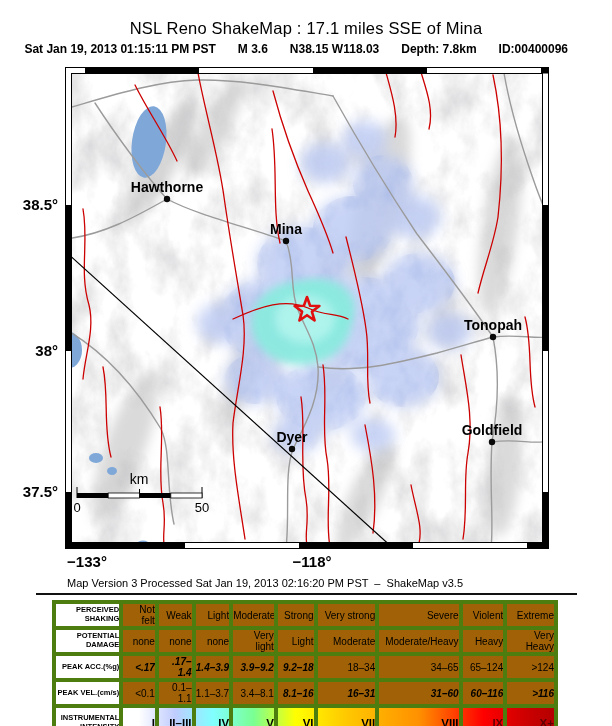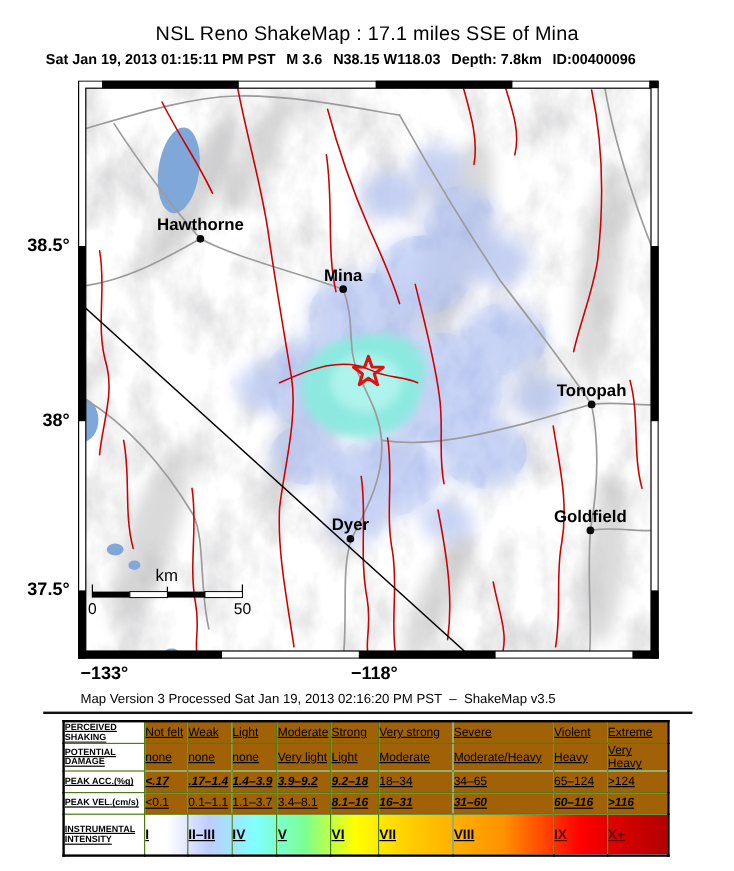--- a/index.html
+++ b/index.html
@@ -1,31 +1,31 @@
 <!DOCTYPE html>
 <html><head>
 <meta charset="utf-8">
 <style>
   html,body{margin:0;padding:0;background:#fff;}
   .page{position:relative;width:612px;height:726px;background:#fff;overflow:hidden;
         font-family:"Liberation Sans",sans-serif;color:#000;border-radius:20px;}
   .title{position:absolute;top:19px;left:0;width:612px;text-align:center;
          font-size:16.5px;font-weight:500;letter-spacing:.2px;}
-  .subtitle{position:absolute;top:42px;left:0;width:568px;display:flex;justify-content:center;
-            gap:9px;font-size:12px;font-weight:bold;white-space:pre;}
+  .subtitle{position:absolute;top:42px;left:0;width:568px;display:flex;justify-content:flex-end;
+            gap:22px;font-size:12px;font-weight:bold;white-space:pre;}
   .map-wrap{position:absolute;left:65px;top:67px;width:484px;height:482px;}
   .axis-label{position:absolute;font-size:15px;font-weight:bold;}
   .lat{width:46px;text-align:right;left:12px;}
   .lon{width:60px;text-align:center;top:553px;}
   .footer{position:absolute;top:577px;left:67px;font-size:11px;font-weight:normal;white-space:pre;}
   .rule{position:absolute;top:593px;left:36px;width:541px;height:2px;background:#111;}
   table.legend{position:absolute;top:600px;left:52px;width:506px;border-collapse:collapse;
                table-layout:fixed;border:2px solid #000;}
-  table.legend td,table.legend th{border:1px solid #4d7c0f;padding:0;text-align:left;
-               vertical-align:middle;overflow:hidden;text-decoration:underline;}
+  table.legend td,table.legend th{border:4px solid #4d7c0f;padding:0;text-align:right;
+               vertical-align:middle;overflow:hidden;}
   th.rlabel{font-size:7.5px;font-weight:bold;line-height:1.15;white-space:pre-line;background:#fff;}
   tr.r-shaking{height:18px;} tr.r-damage{height:17px;}
   tr.r-acc{height:18px;} tr.r-vel{height:18px;margin-left:11px;} tr.r-mmi{height:34px;}
   td.cell{font-size:10px;background:#a16207;}
   td.cell.em{font-weight:bold;font-style:italic;}
   tr.r-mmi td{font-size:11.5px;font-weight:bold;background:transparent;}
   tr.r-mmi td.darktxt{color:#5e0000;}
   .citylabel{font-size:14px;font-weight:bold;fill:#000;}
   .maptext{font-size:13px;fill:#000;}
 </style>

